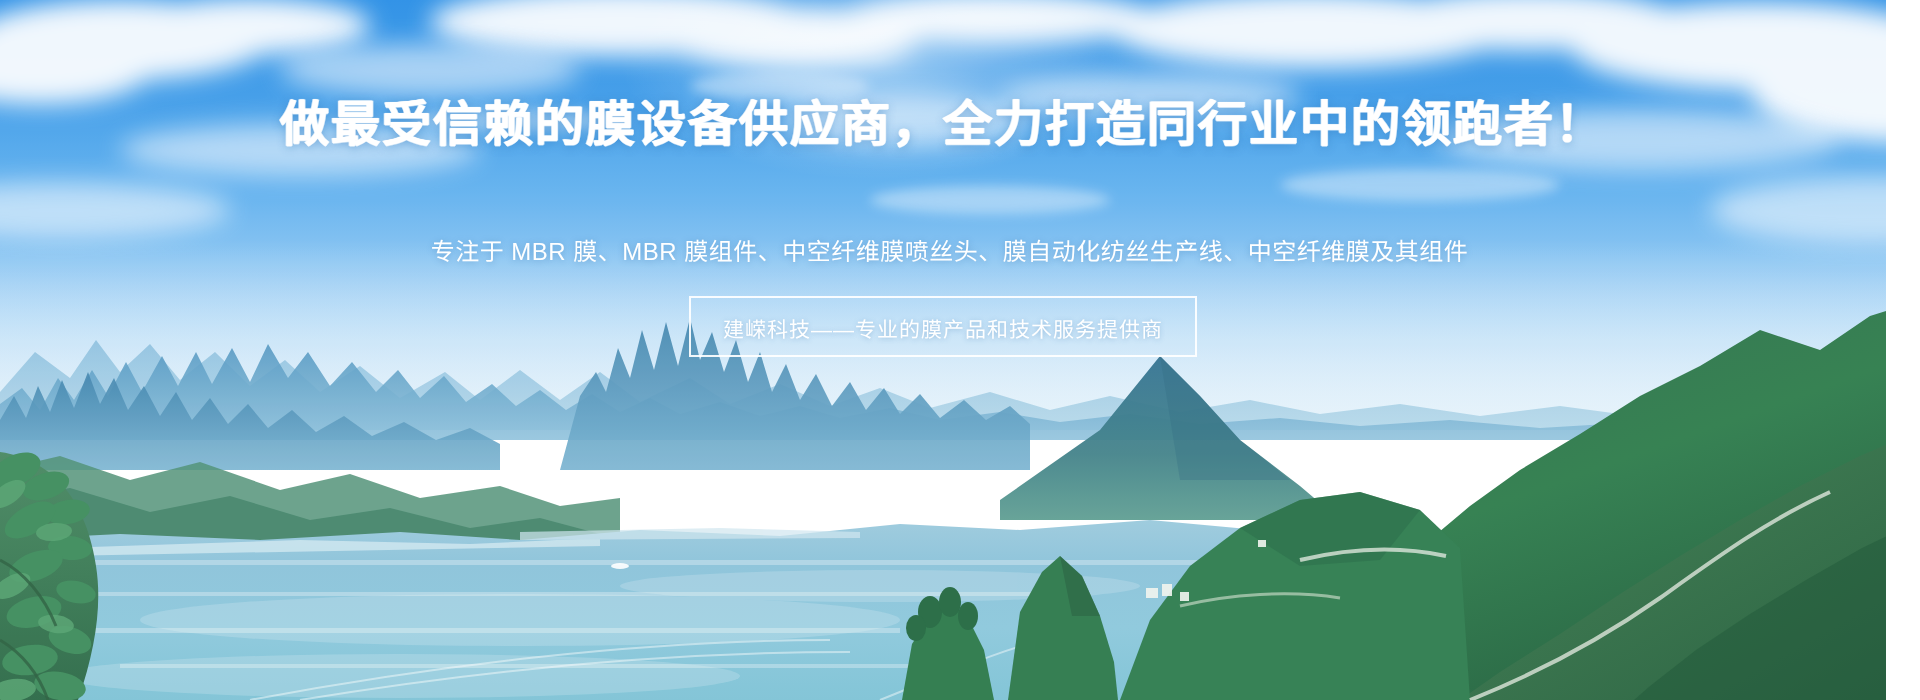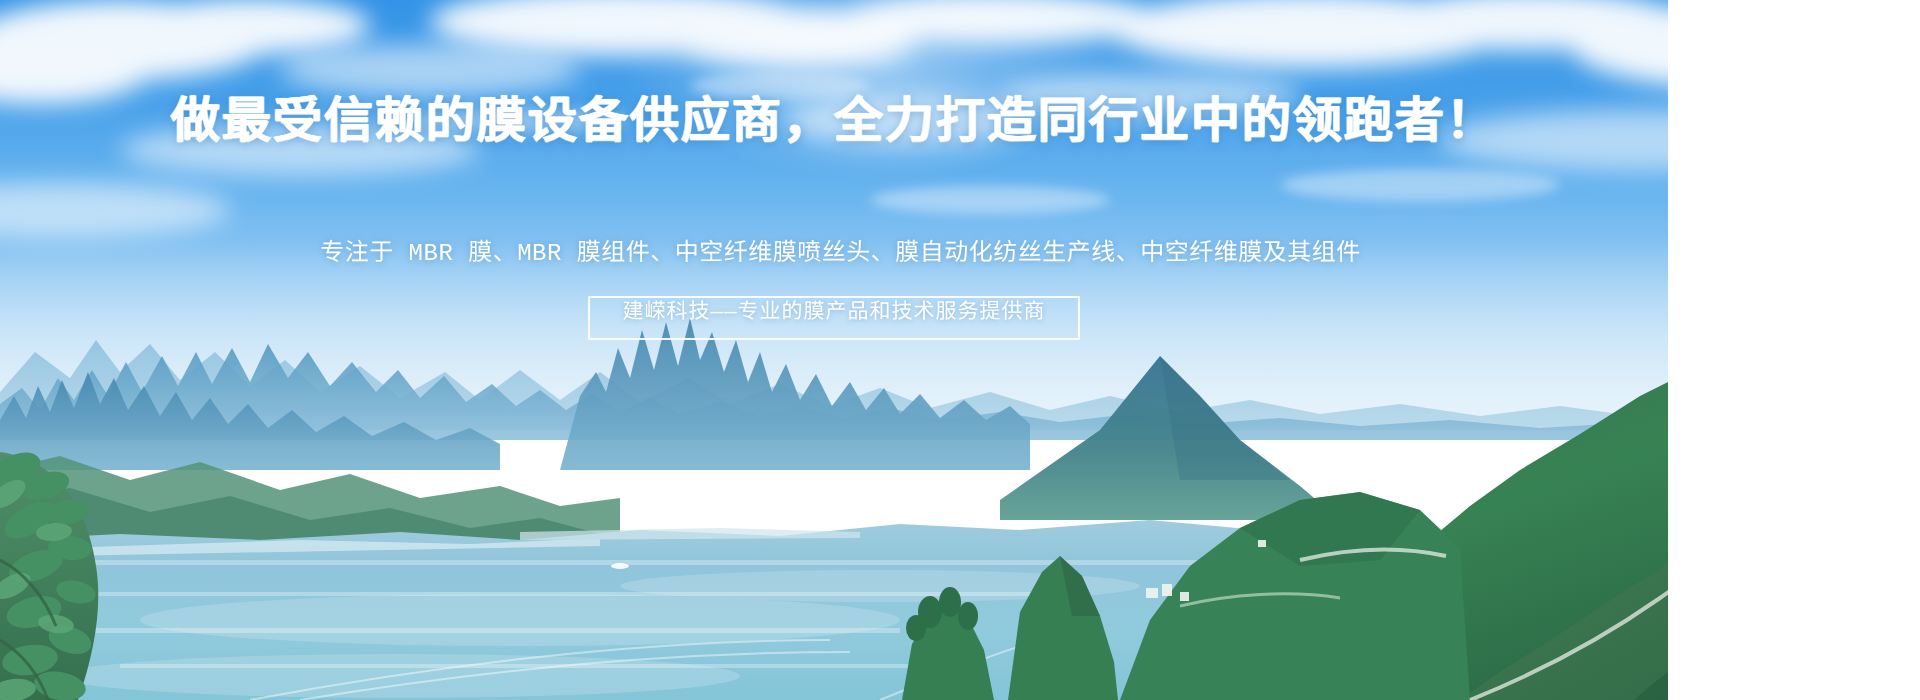--- a/index.html
+++ b/index.html
@@ -3,24 +3,24 @@
 <meta charset="utf-8">
 <title>Banner</title>
 <style>
   html, body {
     margin: 0;
     padding: 0;
     background: #ffffff;
   }
   #banner {
     position: relative;
-    width: 1668px;
+    width: 1886px;
     height: 700px;
     overflow: hidden;
-    font-family: Liberation Mono, monospace;
+    font-family: Liberation Sans, sans-serif;
     user-select: none;
   }
   #scene {
     position: absolute;
     inset: 0;
     width: 1920px;
     height: 700px;
     display: block;
   }
   .overlay {
@@ -57,21 +57,21 @@
     text-shadow: 0 1px 6px rgba(50,110,170,0.40);
     margin-left: 13px;
   }
   
   #tagline-wrap {
     top: 296px;
     display: block;
   }
   #tagline-box {
     display: inline-block;
-    padding: 2px 32px 12px 32px;
+    padding: 19px 32px 12px 32px;
     border: 2px solid rgba(255,255,255,0.92);
     color: #ffffff;
     font-size: 21px;
     letter-spacing: 1px;
     white-space: nowrap;
     line-height: 1.25;
     background: transparent;
     text-shadow: 0 1px 5px rgba(50,110,170,0.35);
   }
 </style>

